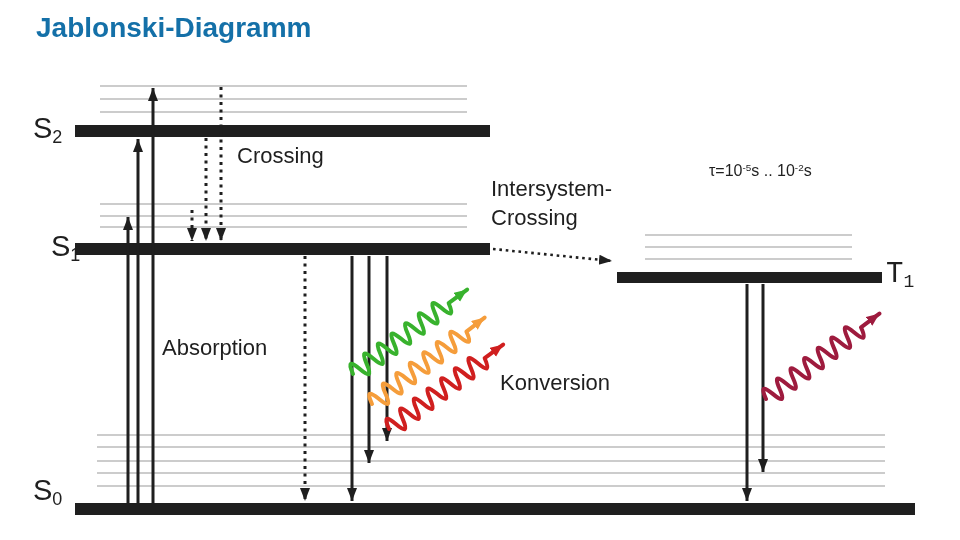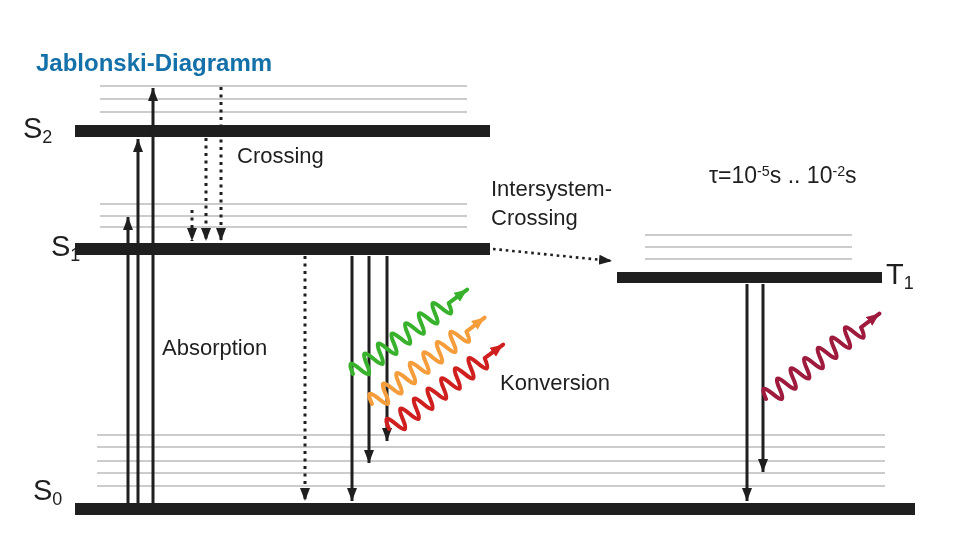--- a/index.html
+++ b/index.html
@@ -3,26 +3,26 @@
 <meta charset="utf-8">
 <style>
   html,body{margin:0;padding:0;background:#ffffff;}
   #stage{
     position:relative;width:960px;height:540px;background:#ffffff;
     font-family:"Liberation Sans",sans-serif;color:var(--ink,#1f1f1f);
     overflow:hidden;
   }
   #diagram-svg{position:absolute;left:0;top:0;}
   .txt{position:absolute;line-height:1.32;white-space:nowrap;}
-  .page-title{font-size:24px;font-weight:bold;color:var(--title,#1470a8);line-height:1;margin-top:37px;}
+  .page-title{font-size:28px;font-weight:bold;color:var(--title,#1470a8);line-height:1;}
   .level-label{font-size:29px;line-height:1;}
   .level-label sub{font-size:0.62em;vertical-align:-0.28em;}
   .anno{font-size:22px;}
   .anno sup{font-size:0.62em;vertical-align:0.5em;letter-spacing:0;}
-  .tau-line{font-size:23px;}
+  .tau-line{font-size:16px;}
 </style>
 </head>
 <body>
 
 <div id="stage">
 
   <svg id="diagram-svg" width="960" height="540" viewBox="0 0 960 540">
     <defs>
       <marker id="ah-ink" markerUnits="userSpaceOnUse" markerWidth="14" markerHeight="11" refX="13" refY="5" orient="auto">
         <path d="M0,0 L13,5 L0,10 Z" style="fill:var(--ink,#1f1f1f)"></path>
@@ -106,30 +106,30 @@
       <path fill="none" style="stroke:var(--wave-red,#d01f1f)" stroke-width="4" stroke-linecap="round" stroke-linejoin="round" marker-end="url(#ah-red)" d="M0,0 q4.25,-19 8.5,0 q4.25,19 8.5,0 q4.25,-19 8.5,0 q4.25,19 8.5,0 q4.25,-19 8.5,0 q4.25,19 8.5,0 q4.25,-19 8.5,0 q4.25,19 8.5,0 q4.25,-19 8.5,0 q4.25,19 8.5,0 q4.25,-19 8.5,0 q4.25,19 8.5,0 q4.25,-19 8.5,0 q4.25,19 8.5,0 l23,0"></path>
     </g>
 
     <g transform="translate(766,399) rotate(-37)">
       <path fill="none" style="stroke:var(--wave-maroon,#9e1b3e)" stroke-width="4" stroke-linecap="round" stroke-linejoin="round" marker-end="url(#ah-maroon)" d="M0,0 q4.25,-19 8.5,0 q4.25,19 8.5,0 q4.25,-19 8.5,0 q4.25,19 8.5,0 q4.25,-19 8.5,0 q4.25,19 8.5,0 q4.25,-19 8.5,0 q4.25,19 8.5,0 q4.25,-19 8.5,0 q4.25,19 8.5,0 q4.25,-19 8.5,0 q4.25,19 8.5,0 q4.25,-19 8.5,0 q4.25,19 8.5,0 l23,0"></path>
     </g>
   </svg>
 
   <div class="txt page-title" style="left:36px;top:14px;">Jablonski-Diagramm</div>
 
-  <div class="txt level-label" style="left:23px;top:114px;">
+  <div class="txt level-label" style="left:33px;top:114px;">
     <span>S</span><sub>2</sub>
   </div>
   <div class="txt level-label" style="left:51px;top:232px;">
     <span>S</span><sub>1</sub>
   </div>
   <div class="txt level-label" style="left:33px;top:476px;">
     <span>S</span><sub>0</sub>
   </div>
-  <div class="txt level-label" style="left:886px;top:260px;">
+  <div class="txt level-label" style="left:886px;top:260px;font-family:Liberation Mono, monospace;">
     <span>T</span><sub>1</sub>
   </div>
 
   <div class="txt anno" style="left:237px;top:141px;">
     <div>Crossing</div>
   </div>
 
   <div class="txt anno" style="left:162px;top:333px;">Absorption</div>
 
   <div class="txt anno" style="left:491px;top:174px;">

